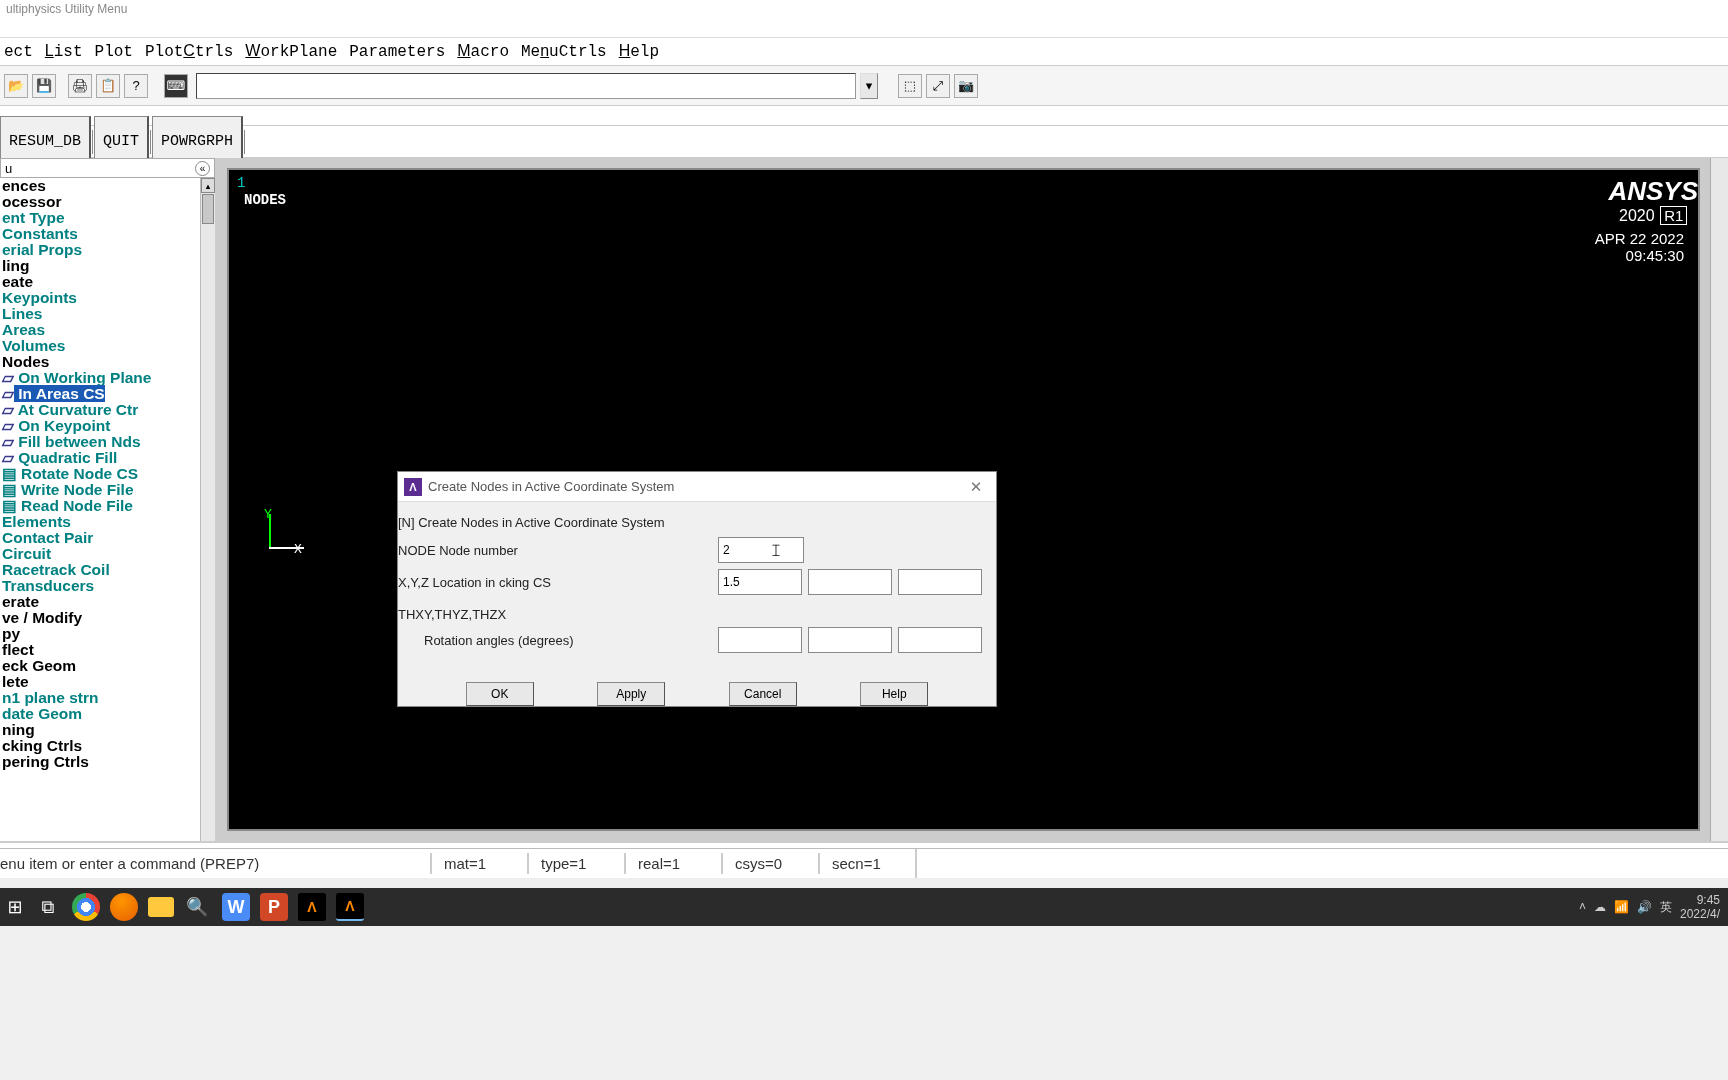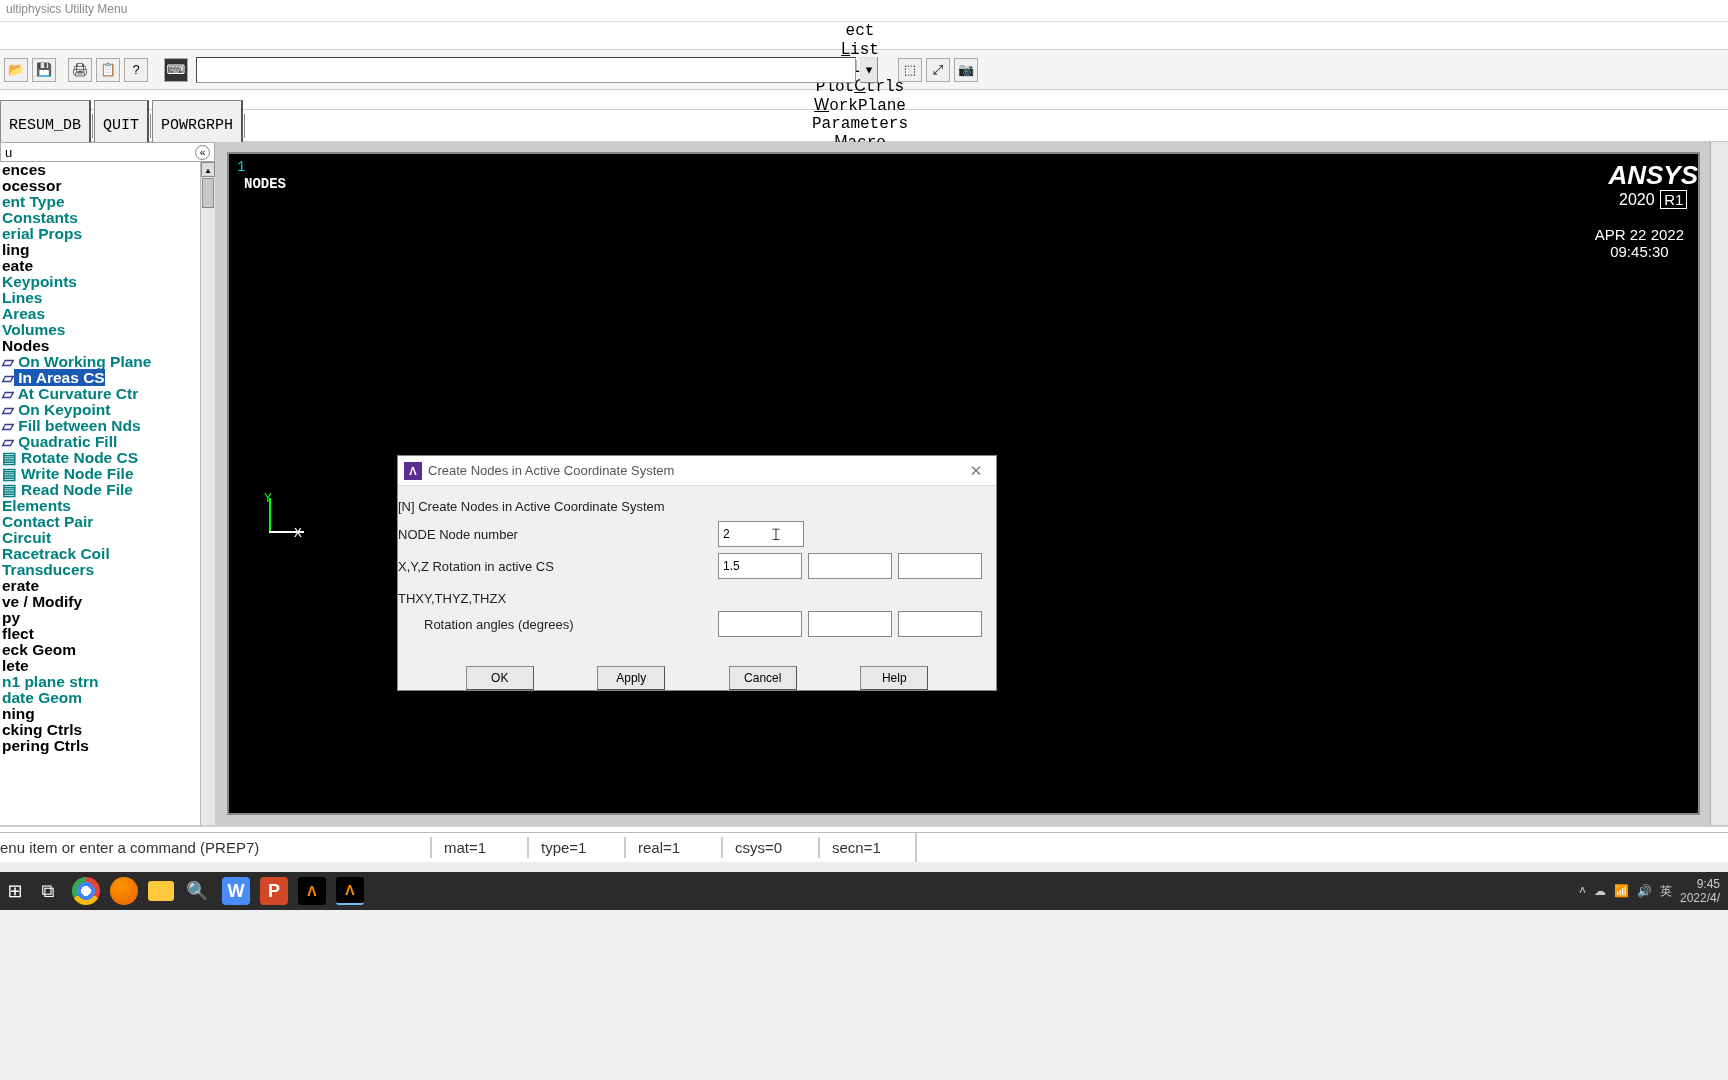--- a/index.html
+++ b/index.html
@@ -1,20 +1,20 @@
 <!DOCTYPE html>
 <html><head>
   <meta charset="utf-8">
   <style>
     * { margin: 0; padding: 0; box-sizing: border-box; font-family: Arial, sans-serif; }
     body { background: #f0f0f0; font-size: 13px; overflow: hidden; width: 1728px; height: 1080px; position: relative;}
 
-    .title-bar { height: 22px; background: #fff; color: #888; padding: 2px 6px; font-size: 12px; border-bottom: 1px solid #ddd; }
-    
-    .menu-bar { height: 28px; background: #fff; border-bottom: 1px solid #ccc; display: flex; align-items: center; padding-left: 4px; flex-direction: column; }
+    .title-bar { height: 38px; background: #fff; color: #888; padding: 2px 6px; font-size: 12px; border-bottom: 1px solid #ddd; }
+    
+    .menu-bar { height: 28px; background: #fff; border-bottom: 1px solid #ccc; display: flex; align-items: center; padding-left: 4px; }
     .menu-bar span { font-family: 'Courier New', monospace; font-size: 16px; color: #000; margin-right: 12px; cursor: pointer; }
     .menu-bar span u { text-decoration: underline; }
 
     .toolbar-row { height: 40px; background: #f5f5f5; border-bottom: 1px solid #ccc; display: flex; align-items: center; padding: 4px; gap: 4px;}
     .tool-btn { width: 24px; height: 24px; border: 1px solid #aaa; background: #f0f0f0; display:flex; align-items:center; justify-content:center; cursor:pointer; font-size:13px;}
     .cmd-input-big { flex: 0 0 660px; height: 26px; margin-left: 4px; border: 1px inset #999; background: #fff;}
     .dropdown-arrow { width: 18px; height: 26px; border: 1px outset #ddd; background:#e8e8e8; display:flex; align-items:center; justify-content:center;}
 
     .button-row { height: 32px; background: #fff; border-bottom: 1px solid #ccc; display:flex; align-items:center;}
     .raised-btn { font-family:'Courier New', monospace; font-size: 15px; padding: 16px 8px; border: 1px solid #888; border-right: 2px solid #555; border-bottom:2px solid #555; background: #f0f0f0; cursor:pointer;}
@@ -35,21 +35,21 @@
     .scrollbar-thumb { background:#c8c8c8; border:1px solid #888; position:absolute; left:1px; right:1px; height: 30px; top: 3px;}
 
     .graphics-panel { flex: 1; background: #ccc; padding: 10px; position: relative;}
     .graphics-border { width: 100%; height: 100%; background: #000; border: 2px solid #888; position:relative; }
     .graphics-num1 { position:absolute; top: 5px; left: 8px; color: #00cccc; font-family:'Courier New', monospace; font-size:14px;}
     .graphics-nodes { position:absolute; top: 22px; left: 15px; color: #fff; font-family:'Courier New', monospace; font-size: 14px; font-weight:bold;}
     .ansys-logo { position:absolute; top: 6px; right: 0; text-align: center; color:#fff;}
     .ansys-logo .brand { font-size: 26px; font-weight: bold; font-style: italic;}
     .ansys-logo .ver { font-size: 16px; }
     .ansys-logo .rel { border: 1px solid #fff; padding: 0 3px; font-size: 15px; margin-left:2px;}
-    .graphics-date { position:absolute; top: 72px; right: 14px; color:#fff; font-family:'Courier New', monospace; font-size: 15px; text-align:center;}
+    .graphics-date { position:absolute; top: 60px; right: 14px; color:#fff; font-family:'Courier New', monospace; font-size: 15px; text-align:right;}
     .axes { position:absolute; left: 30px; bottom: 280px; }
     .axis-y { position:absolute; bottom: 8px; left: 5px; color:#0f0; font-family:'Courier New', monospace; font-size:13px;}
     .axis-x { position:absolute; bottom: -8px; left: 35px; color:#fff; font-family:'Courier New', monospace; font-size:13px;}
     .axis-line-y { position:absolute; bottom:0; left:10px; width:2px; height:35px; background:#0f0;}
     .axis-line-x { position:absolute; bottom:0; left:10px; width:35px; height:2px; background:#fff;}
 
     .right-scroll-strip { width: 18px; background: #e8e8e8; border-left: 1px solid #aaa;}
 
     
     .dialog-overlay { position: absolute; top: 0; left: 0; width: 100%; height: 100%; pointer-events:none;}
@@ -220,21 +220,21 @@
       </div>
       <div class="dialog-body">
         <div class="dialog-row" style="margin-bottom:4px;">
           <span class="label" style="flex:1">[N]  Create Nodes in Active Coordinate System</span>
         </div>
         <div class="dialog-row">
           <span class="label">NODE   Node number</span>
           <input class="dialog-input-1" value="2" style="">
         </div>
         <div class="dialog-row">
-          <span class="label">X,Y,Z  Rotation in active CS</span>
+          <span class="label">X,Y,Z  Location in cking CS</span>
           <div class="dialog-input-3">
             <input value="1.5" style="">
             <input value="" style="">
             <input value="" style="">
           </div>
         </div>
         <div class="dialog-row" style="margin-bottom:2px;">
           <span class="label">THXY,THYZ,THZX</span>
         </div>
         <div class="dialog-row">

